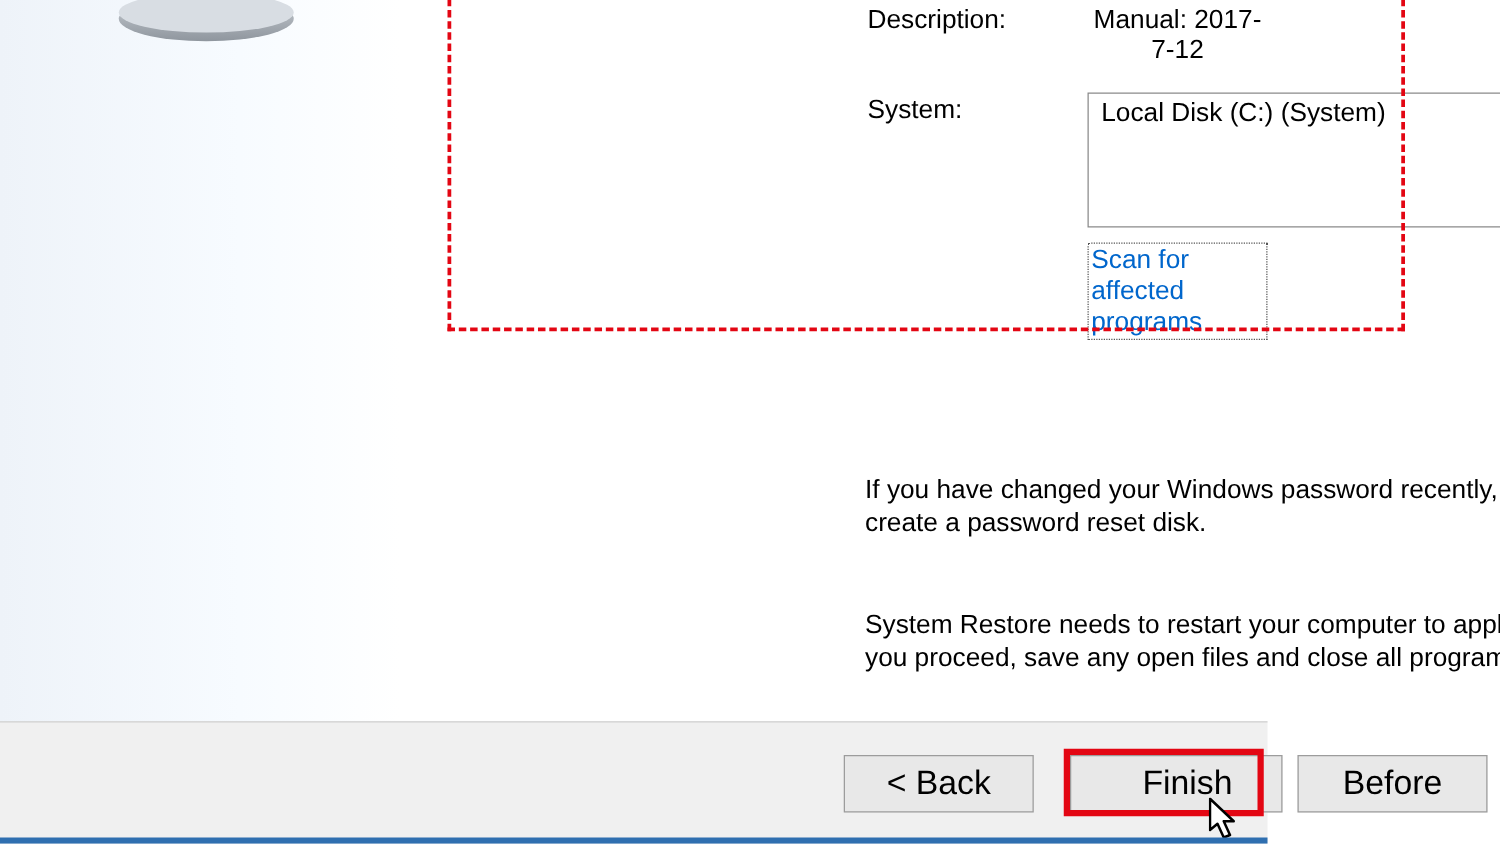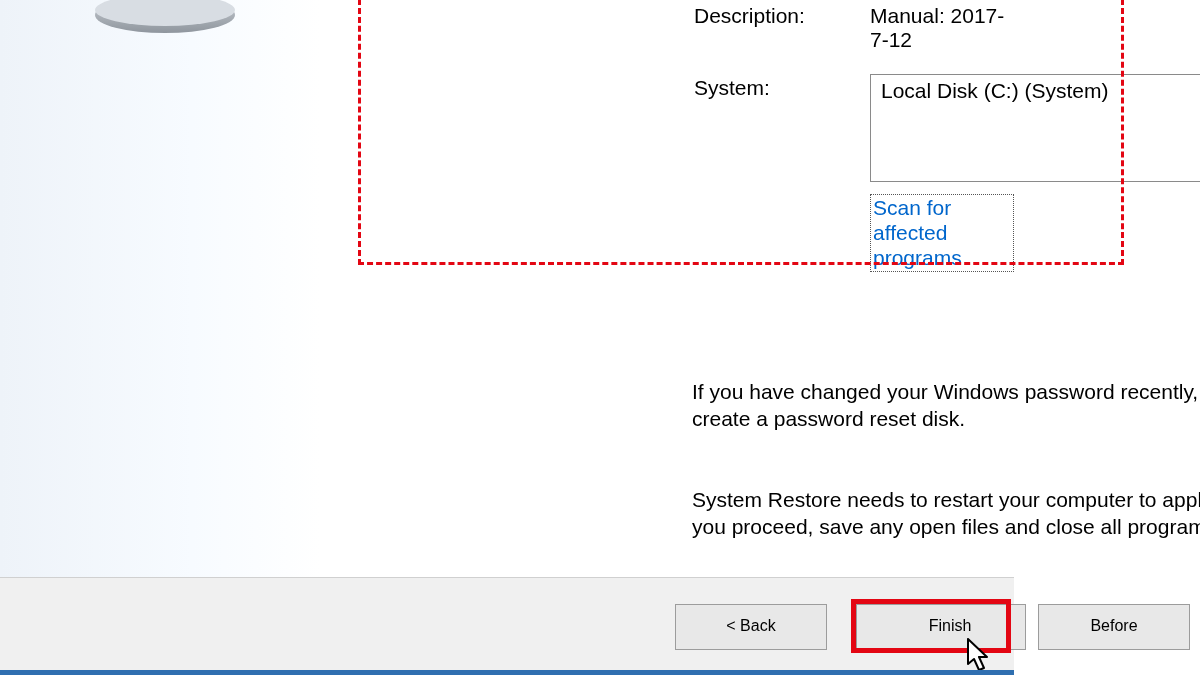--- a/index.html
+++ b/index.html
@@ -50,20 +50,21 @@
     border-top: none;
     pointer-events: none;
   }
   .row-label {
     position: absolute;
     left: 374px;
   }
   .row-value {
     position: absolute;
     left: 550px;
+    text-align: center;
   }
   .drives-box {
     position: absolute;
     left: 550px;
     top: 74px;
     width: 538px;
     height: 108px;
     border: 1px solid #8a8a8a;
     background: #fff;
     padding: 4px 10px;
@@ -97,21 +98,21 @@
   .btn {
     position: absolute;
     top: 26px;
     height: 44px;
     width: 150px;
     background: #e8e8e8;
     border: 1px solid #9c9c9c;
     text-align: center;
     line-height: 42px;
     font-family: inherit;
-    font-size: 16px;
+    font-size: 27px;
     cursor: pointer;
   }
   .btn-back   { left: 675px; }
   .btn-finish { left: 856px; padding-left: 18px; }
   .btn-cancel { left: 1038px; }
   .btn-finish-outline {
     position: absolute;
     left: 851px;
     top: 21px;
     width: 160px;

